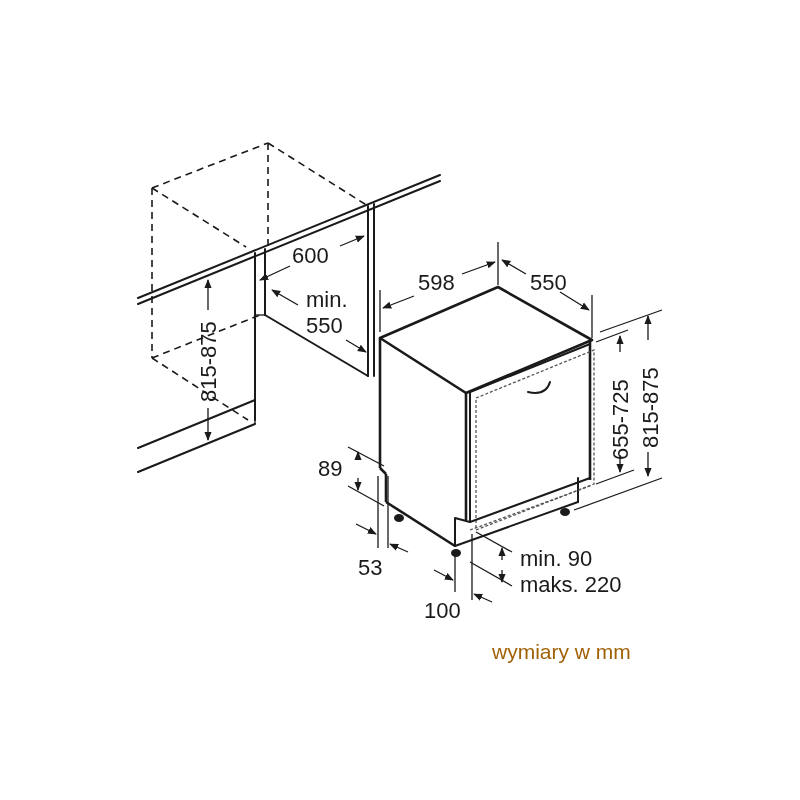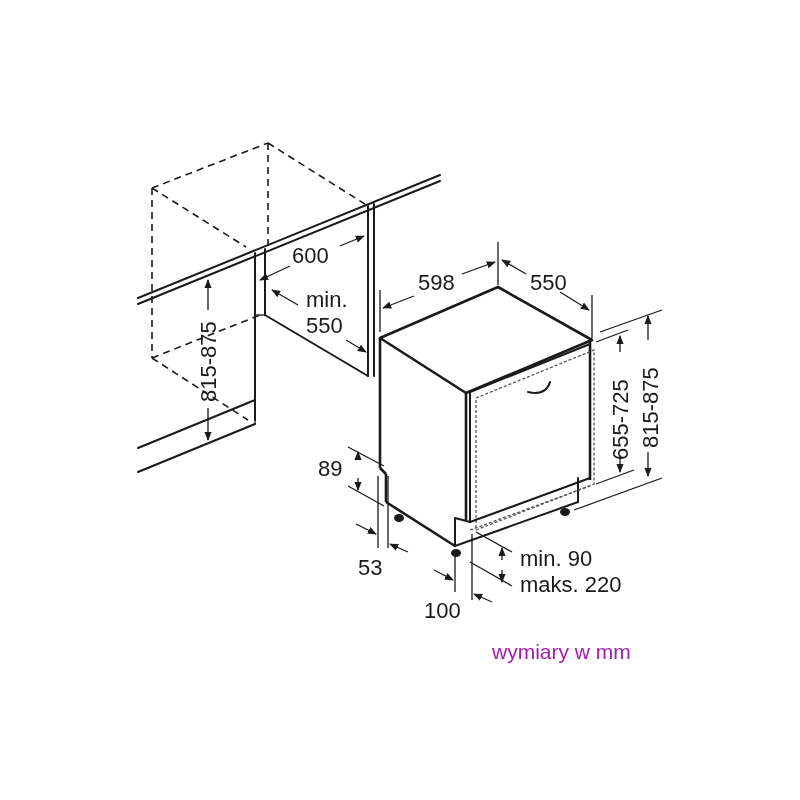--- a/index.html
+++ b/index.html
@@ -4,21 +4,21 @@
   <style>
     html, body { margin:0; padding:0; background:#ffffff; }
     body { width:800px; height:800px; position:relative; overflow:hidden; font-family:"Liberation Sans", sans-serif; }
     svg { position:absolute; left:0; top:0; }
     .ln { stroke:#1a1a1a; stroke-width:2; fill:none; stroke-linecap:round; stroke-linejoin:round; }
     .thin { stroke:#1a1a1a; stroke-width:1.3; fill:none; }
     .dash { stroke:#1a1a1a; stroke-width:1.6; fill:none; stroke-dasharray:7 5; }
     .dot { stroke:#555; stroke-width:1.3; fill:none; stroke-dasharray:3 2; }
     .thick { stroke:#1a1a1a; stroke-width:2.6; fill:none; stroke-linejoin:round; }
     .lbl { font-family:"Liberation Sans", sans-serif; font-size:22px; fill:#1a1a1a; }
-    .caption { position:absolute; left:492px; top:640px; font-size:21px; color:#a21caf; font-family:"Liberation Sans", sans-serif; }
+    .caption { position:absolute; left:492px; top:640px; font-size:21px; color:#a16207; font-family:"Liberation Sans", sans-serif; }
   </style>
 </head>
 <body>
 
 <svg width="800" height="800" viewBox="0 0 800 800">
   <defs>
     <marker id="ah" viewBox="0 0 10 10" refX="9" refY="5" markerWidth="7" markerHeight="7" orient="auto-start-reverse">
       <path d="M0,1 L10,5 L0,9 z" fill="#1a1a1a"></path>
     </marker>
   </defs>

